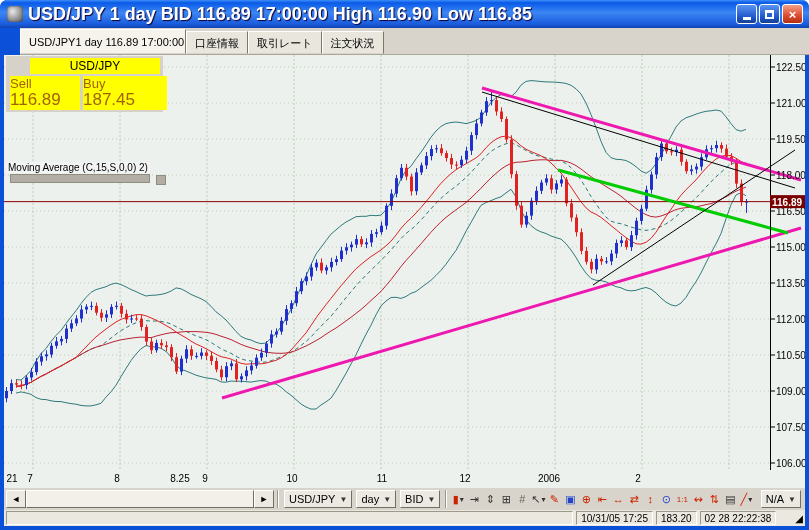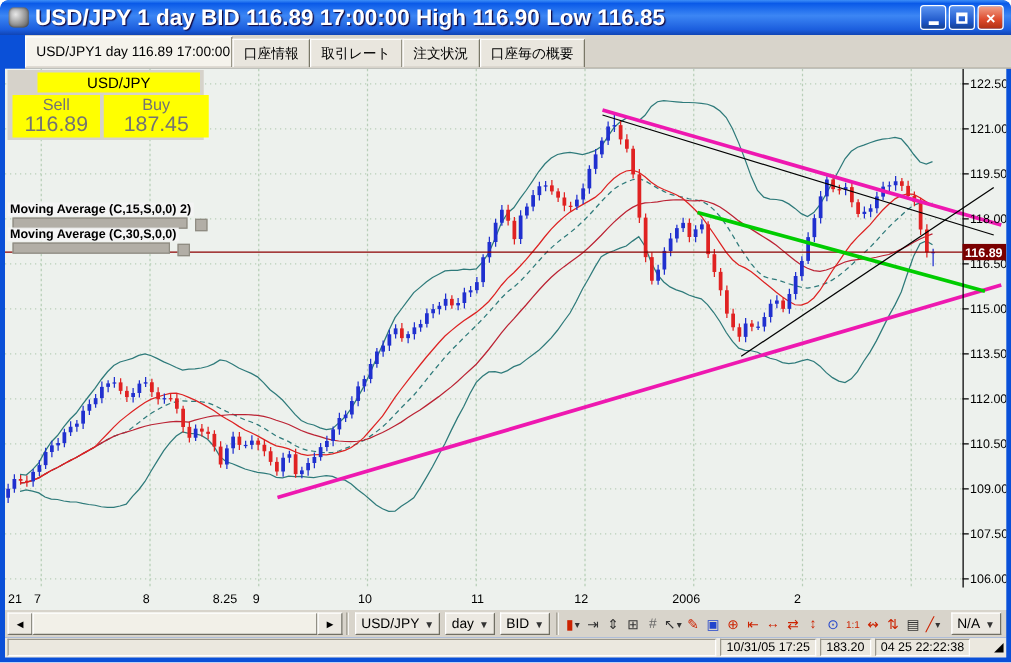--- a/index.html
+++ b/index.html
@@ -24,29 +24,29 @@
   .tab{height:23px;line-height:22px;font-size:11px;color:#000;padding:0 8px;background:#e9e6de;
     border:1px solid;border-color:#fff #7a7767 #d8d4cb #fff;box-sizing:border-box;white-space:nowrap;overflow:hidden;}
   .tab.active{background:#f5f3ec;height:25px;line-height:24px;}
   
   .chart{position:absolute;left:4px;top:55px;width:801px;height:433px;background:#edf1ed;}
   svg text{font-family:"Liberation Sans",sans-serif;}
   
   .quote{position:absolute;left:2px;top:1px;width:157px;height:56px;background:#d6d2ca;}
   .qhead{position:absolute;left:24px;top:2px;width:130px;height:16px;background:#ffff00;color:#000;
     font-size:12px;text-align:center;line-height:16px;}
-  .qbox{position:absolute;top:20px;background:#ffff00;color:#737373;text-align:center;}
+  .qbox{position:absolute;top:20px;background:#ffff00;color:#a16207;}
   .qbox.sell{left:4px;width:70px;height:34px;}
   .qbox.buy{left:77px;width:84px;height:34px;}
   .qlbl{font-size:13px;line-height:15px;}
   .qval{font-size:17px;line-height:18px;}
   
   .ind{position:absolute;left:2px;z-index:3;}
   .ind1{top:107px;} .ind2{top:127px;}
-  .indlbl{display:block;font-size:10px;font-weight:bold;color:#000;background:rgba(244,244,244,0.92);
+  .indlbl{display:block;font-size:10px;font-weight:normal;color:#000;background:rgba(244,244,244,0.92);
     padding:0 2px;white-space:nowrap;width:max-content;}
   .indbar{display:block;margin:1px 0 0 4px;height:7px;background:#b2aea6;border:1px solid #8f8c82;}
   .ind1 .indbar{width:138px;} .ind2 .indbar{width:124px;}
   .indsq{position:absolute;top:13px;width:8px;height:8px;background:#b2aea6;border:1px solid #8f8c82;}
   .ind1 .indsq{left:150px;} .ind2 .indsq{left:136px;}
   
   .toolbar{position:absolute;left:4px;top:488px;width:801px;height:22px;background:#d8d4cb;
     display:flex;align-items:center;font-size:11px;box-sizing:border-box;padding:0 2px;}
   .sbtn{width:20px;height:18px;background:#ece9e2;border:1px solid;border-color:#fff #716f64 #716f64 #fff;
     text-align:center;line-height:17px;font-size:9px;color:#000;flex:none;box-sizing:border-box;}
@@ -87,21 +87,20 @@
         </span>
       <span class="wb close">×</span>
     </span>
   </div>
 
   <div class="tabbar">
     <span class="tab active" style="width:166px">USD/JPY1 day 116.89 17:00:00</span>
     <span class="tab">口座情報</span>
     <span class="tab">取引レート</span>
     <span class="tab">注文状況</span>
-    <span class="tab">口座毎の概要</span>
   </div>
 
   <div class="chart">
     <svg id="chart-svg" width="801" height="433">
         <rect x="0" y="0" width="801" height="433" fill="#edf1ed"></rect>
         <line x1="0" y1="12" x2="766" y2="12" stroke="#b8cfb8" stroke-dasharray="1,3"></line>
         <line x1="0" y1="48" x2="766" y2="48" stroke="#b8cfb8" stroke-dasharray="1,3"></line>
         <line x1="0" y1="84" x2="766" y2="84" stroke="#b8cfb8" stroke-dasharray="1,3"></line>
         <line x1="0" y1="120" x2="766" y2="120" stroke="#b8cfb8" stroke-dasharray="1,3"></line>
         <line x1="0" y1="156" x2="766" y2="156" stroke="#b8cfb8" stroke-dasharray="1,3"></line>
@@ -486,25 +485,20 @@
         <div class="qlbl">Buy</div>
         <div class="qval">187.45</div>
       </div>
     </div>
 
     <div class="ind ind1">
       <span class="indlbl">Moving Average (C,15,S,0,0) 2)</span>
       <span class="indbar"></span>
       <span class="indsq"></span>
     </div>
-    <div class="ind ind2">
-      <span class="indlbl">Moving Average (C,30,S,0,0)</span>
-      <span class="indbar"></span>
-      <span class="indsq"></span>
-    </div>
   </div>
 
   <div class="toolbar">
     <span class="sbtn">◄</span>
     <span class="strack"></span>
     <span class="sbtn">►</span>
     <span class="vsep"></span>
     <span class="drop">
         <span>USD/JPY</span>
         <span class="dd">▼</span>
@@ -583,18 +577,18 @@
     <span class="drop na">
         <span>N/A</span>
         <span class="dd">▼</span>
       </span>
   </div>
 
   <div class="statusbar">
     <span class="panel wide"></span>
     <span class="panel">10/31/05 17:25</span>
     <span class="panel">183.20</span>
-    <span class="panel">04 25 22:22:38</span>
+    <span class="panel">02 28 22:22:38</span>
     <span class="globe"></span>
     <span class="grip">◢</span>
   </div>
 
 </div>
 
 </body></html>

